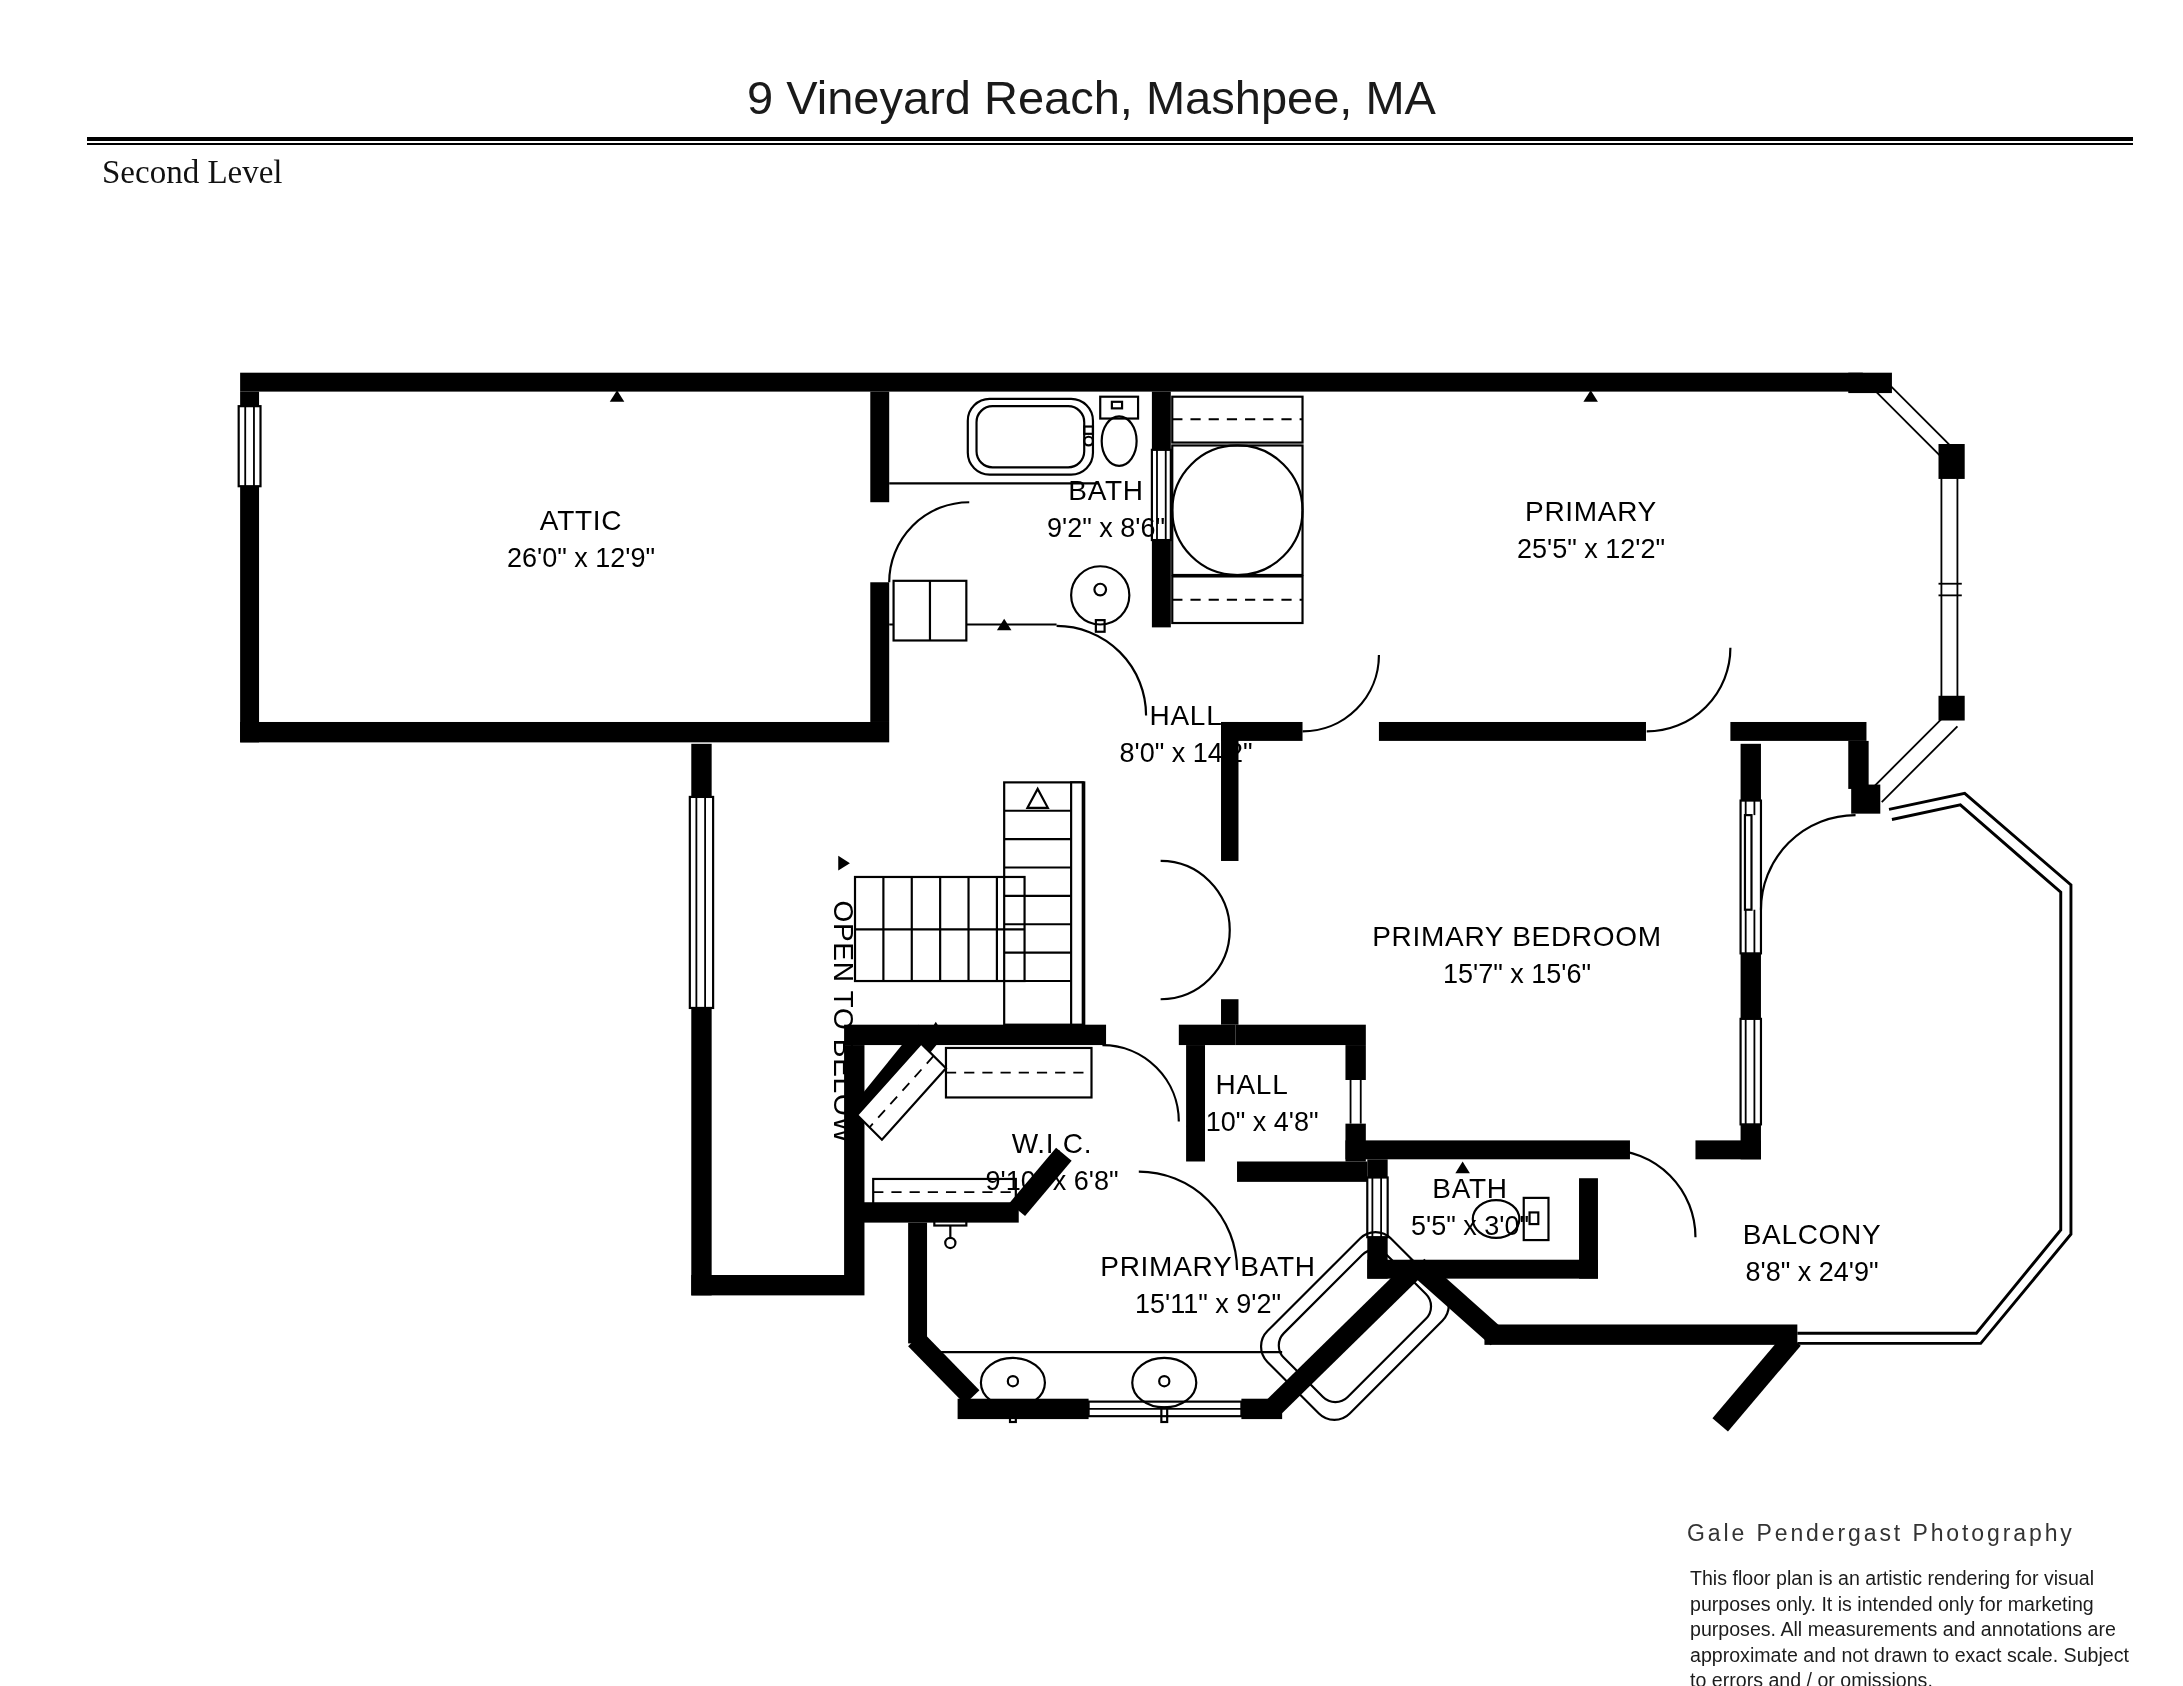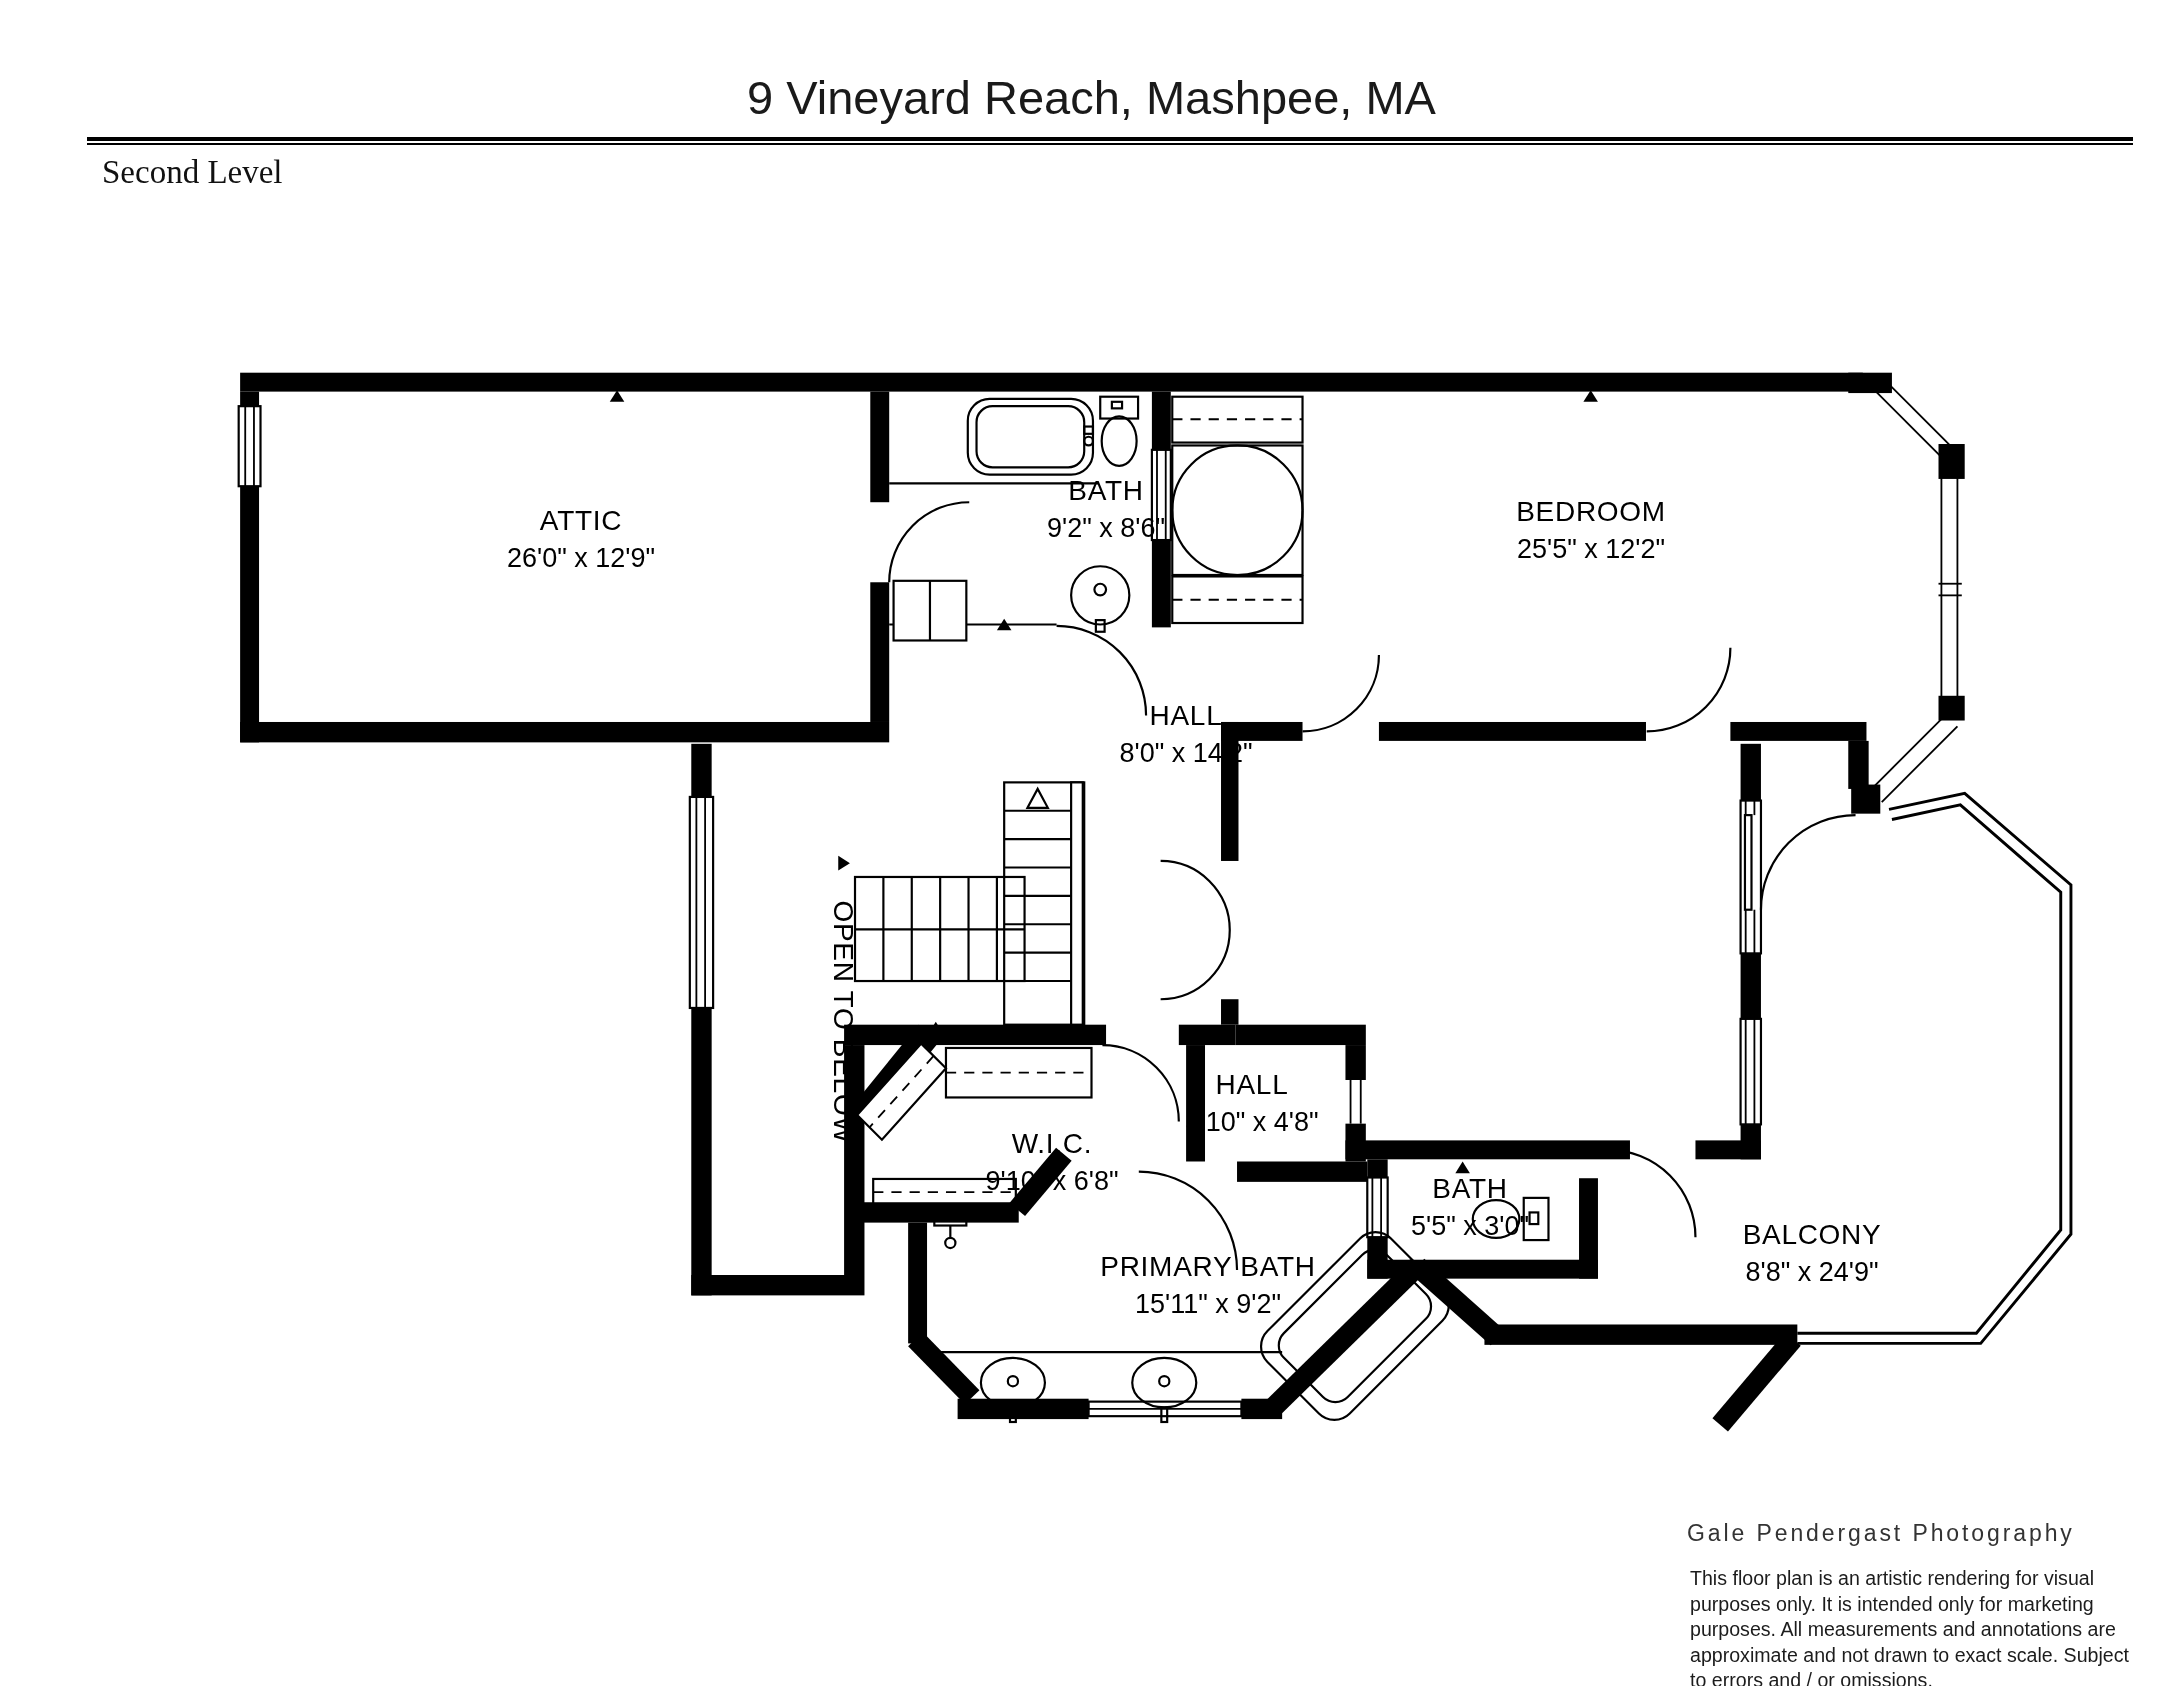--- a/index.html
+++ b/index.html
@@ -270,27 +270,31 @@
 
   <div class="room-label" style="left:581px;top:539px">
     <div class="rname">ATTIC</div>
     <div class="rdims">26'0" x 12'9"</div>
   </div>
   <div class="room-label" style="left:1106px;top:509px">
     <div class="rname">BATH</div>
     <div class="rdims">9'2" x 8'6"</div>
   </div>
   <div class="room-label" style="left:1591px;top:530px">
-    <div class="rname">BEDROOM</div>
+    <div class="rname">PRIMARY</div>
     <div class="rdims">25'5" x 12'2"</div>
   </div>
   <div class="room-label" style="left:1186px;top:734px">
     <div class="rname">HALL</div>
     <div class="rdims">8'0" x 14'2"</div>
   </div>
+  <div class="room-label" style="left:1517px;top:955px">
+    <div class="rname">PRIMARY BEDROOM</div>
+    <div class="rdims">15'7" x 15'6"</div>
+  </div>
   <div class="room-label rot" style="left:843px;top:1022px">
     <div class="rname">OPEN TO BELOW</div>
   </div>
   <div class="room-label" style="left:1052px;top:1162px">
     <div class="rname">W.I.C.</div>
     <div class="rdims">9'10" x 6'8"</div>
   </div>
   <div class="room-label" style="left:1252px;top:1103px">
     <div class="rname">HALL</div>
     <div class="rdims">3'10" x 4'8"</div>

